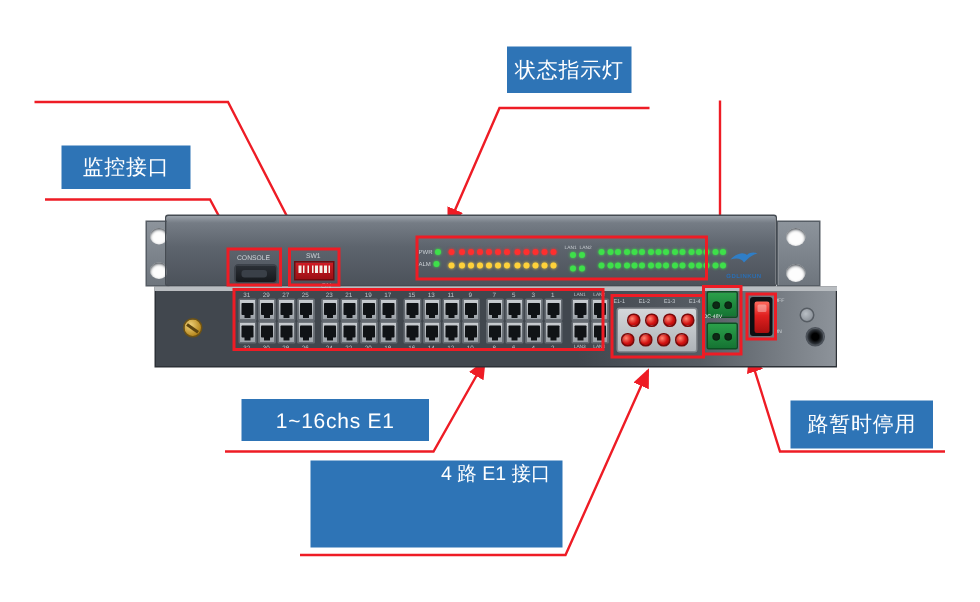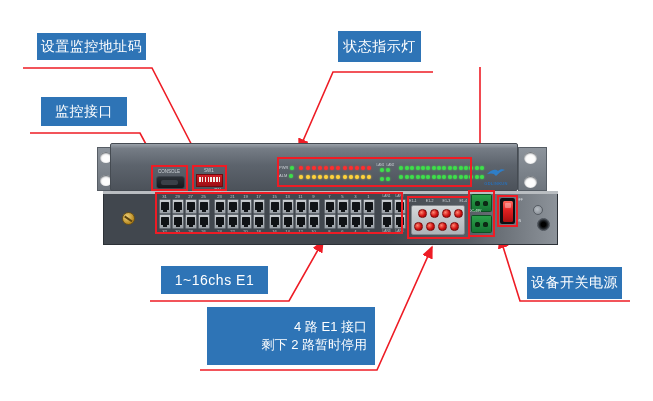--- a/index.html
+++ b/index.html
@@ -1,21 +1,21 @@
 <!DOCTYPE html>
 <html><head>
 <meta charset="utf-8">
 <style>
   html,body{margin:0;padding:0;background:#fff;}
   #canvas{position:relative;width:653px;height:401px;background:#fff;overflow:hidden;
           font-family:"Liberation Sans",sans-serif;}
   
   .callout{position:absolute;background:#2E74B6;color:#fff;display:flex;
            align-items:center;justify-content:center;font-size:14px;letter-spacing:.5px;}
-  .callout.multi{flex-direction:column;align-items:flex-end;justify-content:center;
+  .callout.multi{flex-direction:column;align-items:flex-end;justify-content:space-between;
                  padding-right:8px;font-size:13px;line-height:18px;letter-spacing:0;}
   
   #leaders{position:absolute;left:0;top:0;width:653px;height:401px;pointer-events:none;}
   .redbox{position:absolute;border:2px solid #EE1C25;box-sizing:border-box;z-index:6;}
   
   .ear{position:absolute;background:linear-gradient(180deg,#8d949c,#6e757d);border:1px solid #565d65;box-sizing:border-box;}
   .earhole{position:absolute;background:#fdfdfd;border-radius:50%;box-shadow:inset 0 1px 2px #464c53;}
   #top-body{position:absolute;left:110px;top:143px;width:408px;height:48px;
             background:linear-gradient(180deg,#9aa1a9 0,#757c85 10%,#5d646d 45%,#4c525a 100%);
             border:1px solid #454b52;box-sizing:border-box;border-radius:2px;z-index:2;}
@@ -93,29 +93,27 @@
     </defs>
     <polyline points="23,68 152,68 200,161" fill="none" stroke="#EE1C25" stroke-width="1.6" marker-end="url(#arrow)"></polyline>
     <polyline points="30,133 140,133 155,161" fill="none" stroke="#EE1C25" stroke-width="1.6" marker-end="url(#arrow)"></polyline>
     <polyline points="433,72 333,72 299,150" fill="none" stroke="#EE1C25" stroke-width="1.6" marker-end="url(#arrow)"></polyline>
     <polyline points="480,67 480,189" fill="none" stroke="#EE1C25" stroke-width="1.6" marker-end="url(#arrow)"></polyline>
     <polyline points="150,301 289,301 323,241" fill="none" stroke="#EE1C25" stroke-width="1.6" marker-end="url(#arrow)"></polyline>
     <polyline points="200,370 377,370 432,247" fill="none" stroke="#EE1C25" stroke-width="1.6" marker-end="url(#arrow)"></polyline>
     <polyline points="630,301 520,301 500,237" fill="none" stroke="#EE1C25" stroke-width="1.6" marker-end="url(#arrow)"></polyline>
   </svg>
 
-  <div class="callout" style="left:37px;top:33px;width:109px;height:27px;">设置监控地址码</div>
   <div class="callout" style="left:338px;top:31px;width:83px;height:31px;">状态指示灯</div>
   <div class="callout" style="left:41px;top:97px;width:86px;height:29px;">监控接口</div>
-  <div class="callout" style="left:161px;top:266px;width:107px;height:28px;">1~16chs E1</div>
+  <div class="callout" style="left:161px;top:266px;width:125px;height:28px;">1~16chs E1</div>
   <div class="callout multi" style="left:207px;top:307px;width:160px;height:58px;">
     <span>4 路 E1 接口</span>
-    <span>剩下 2 路暂时停用</span>
-  </div>
-  <div class="callout" style="left:527px;top:267px;width:95px;height:32px;">设备开关电源</div>
+  </div>
+  <div class="callout" style="left:527px;top:267px;width:95px;height:32px;">路暂时停用</div>
 
   <div class="ear" style="left:97px;top:147px;width:16px;height:44px;"></div>
   <div class="earhole" style="left:100px;top:152px;width:12px;height:11px;"></div>
   <div class="earhole" style="left:100px;top:175px;width:12px;height:11px;"></div>
   <div class="ear" style="left:518px;top:147px;width:29px;height:44px;"></div>
   <div class="earhole" style="left:524px;top:152px;width:13px;height:12px;"></div>
   <div class="earhole" style="left:524px;top:176px;width:13px;height:12px;"></div>
 
   <div id="top-body"></div>
 

